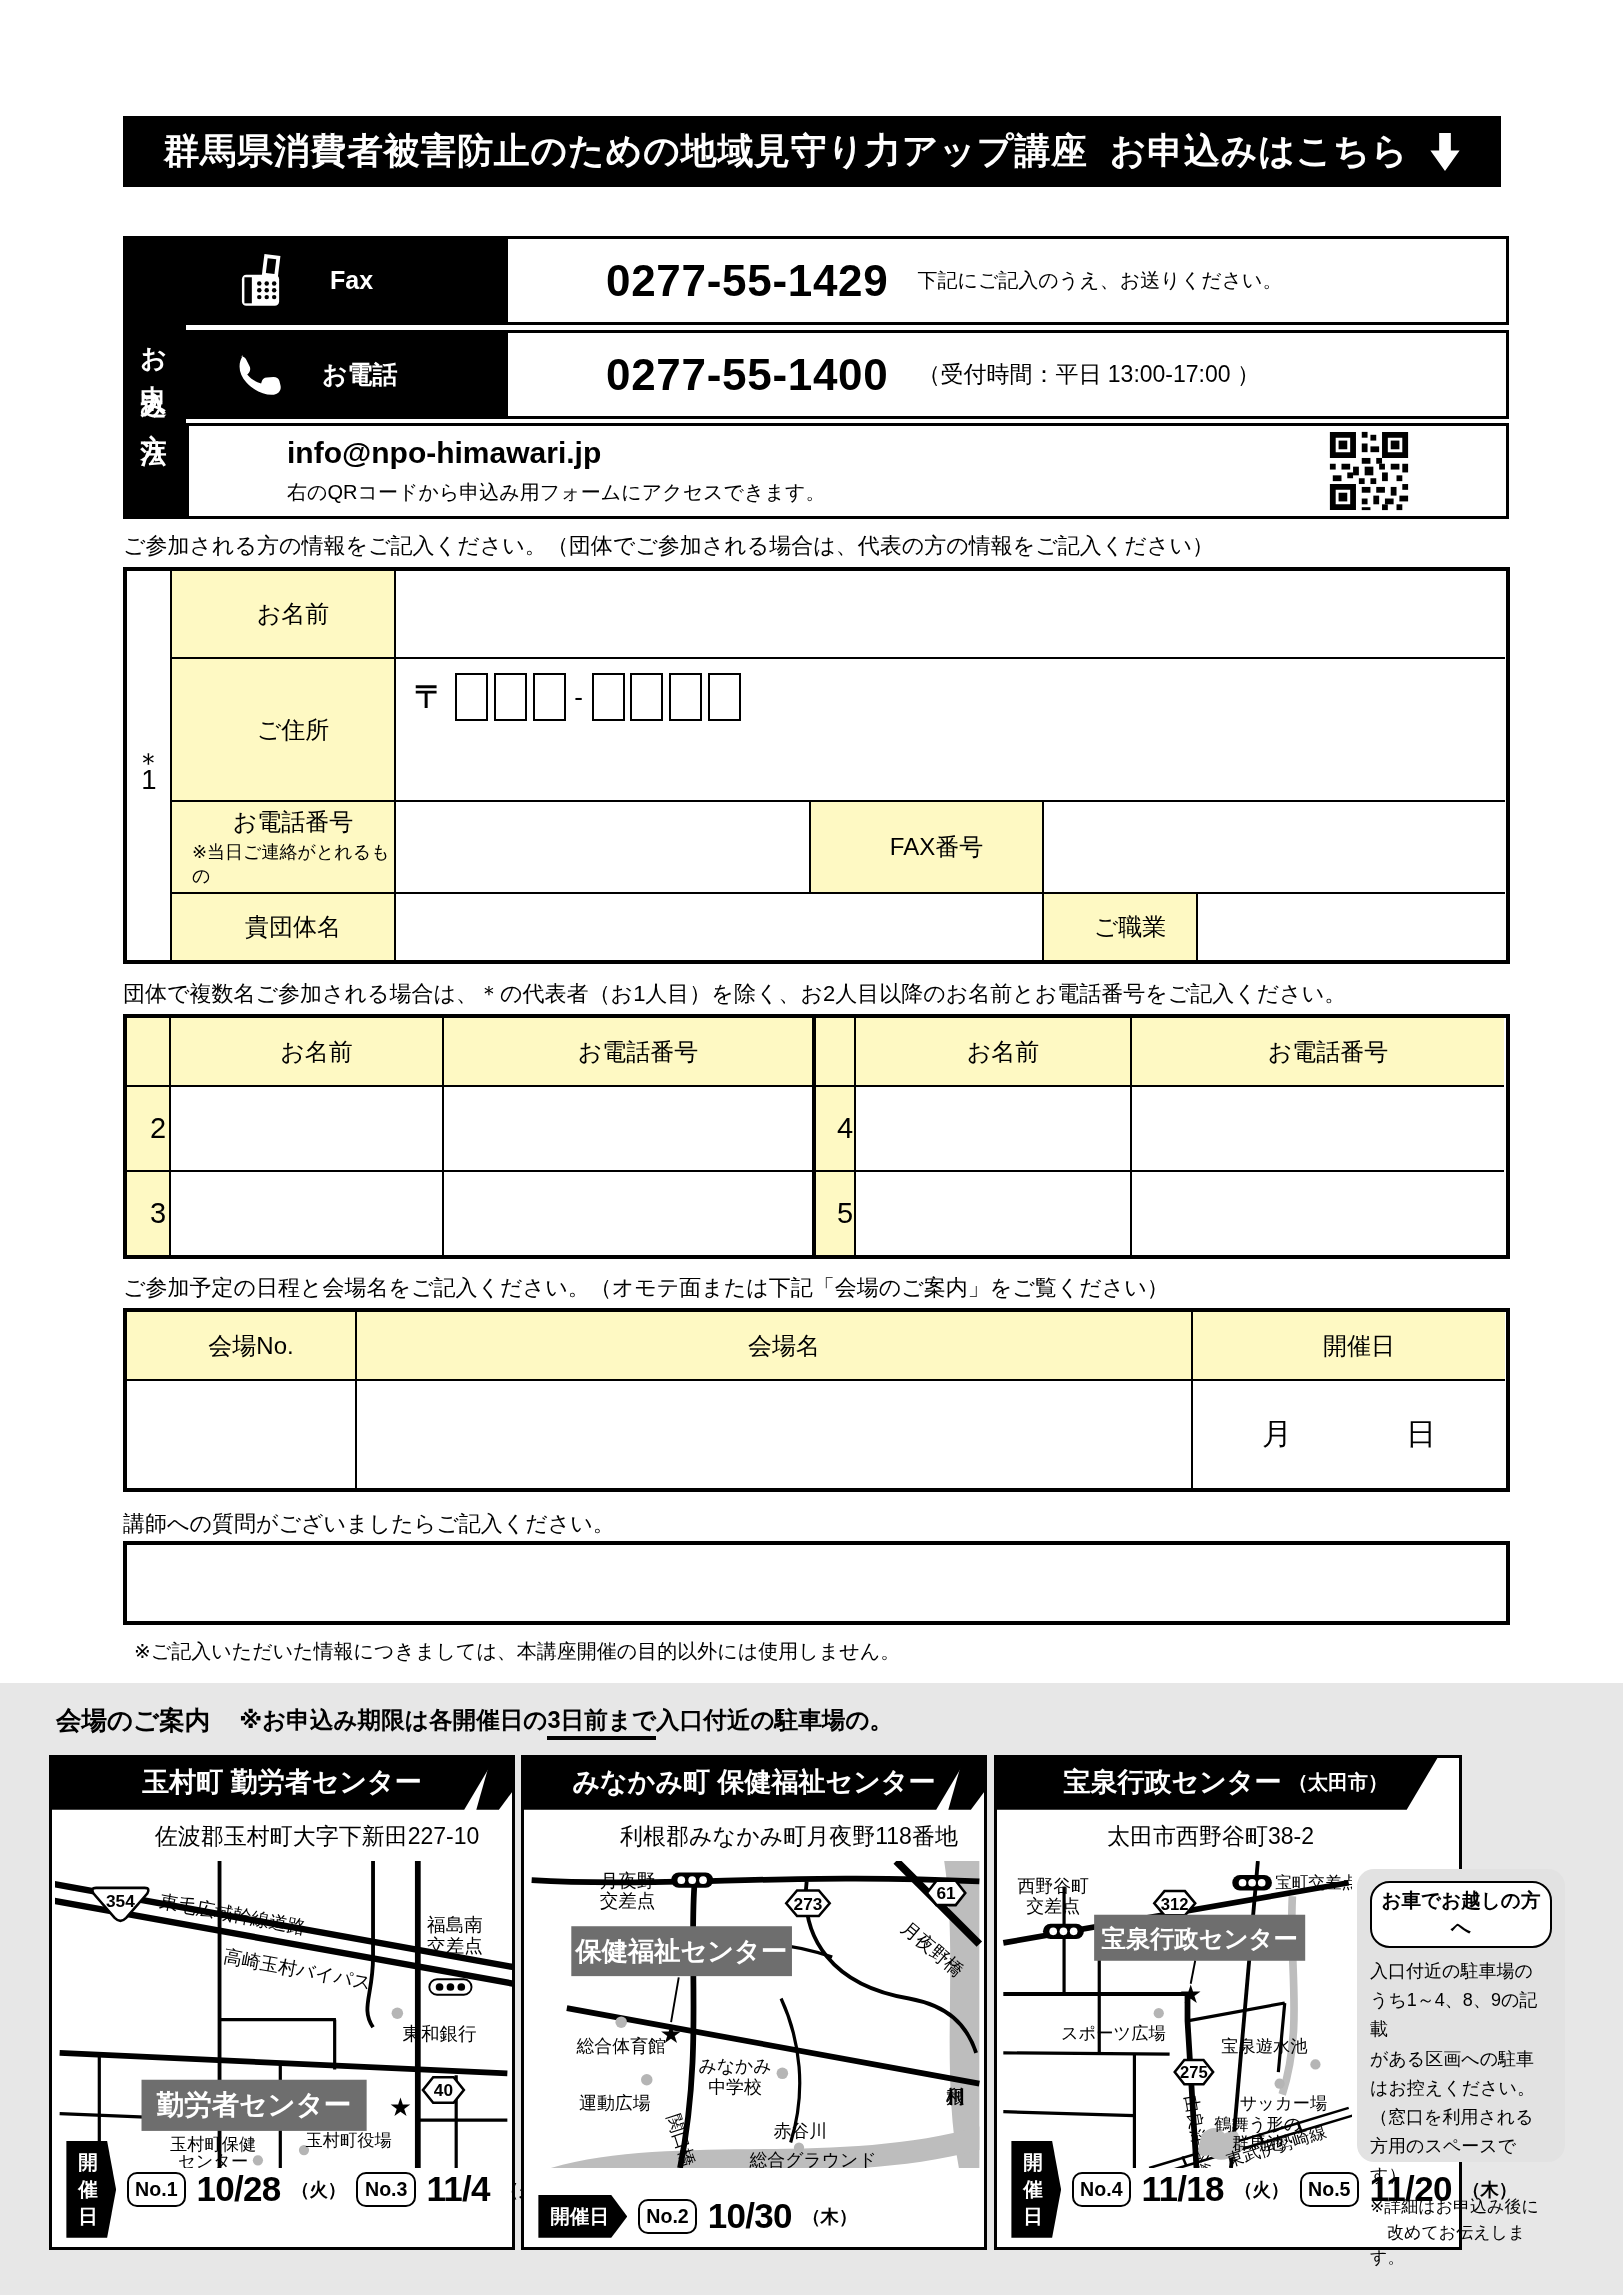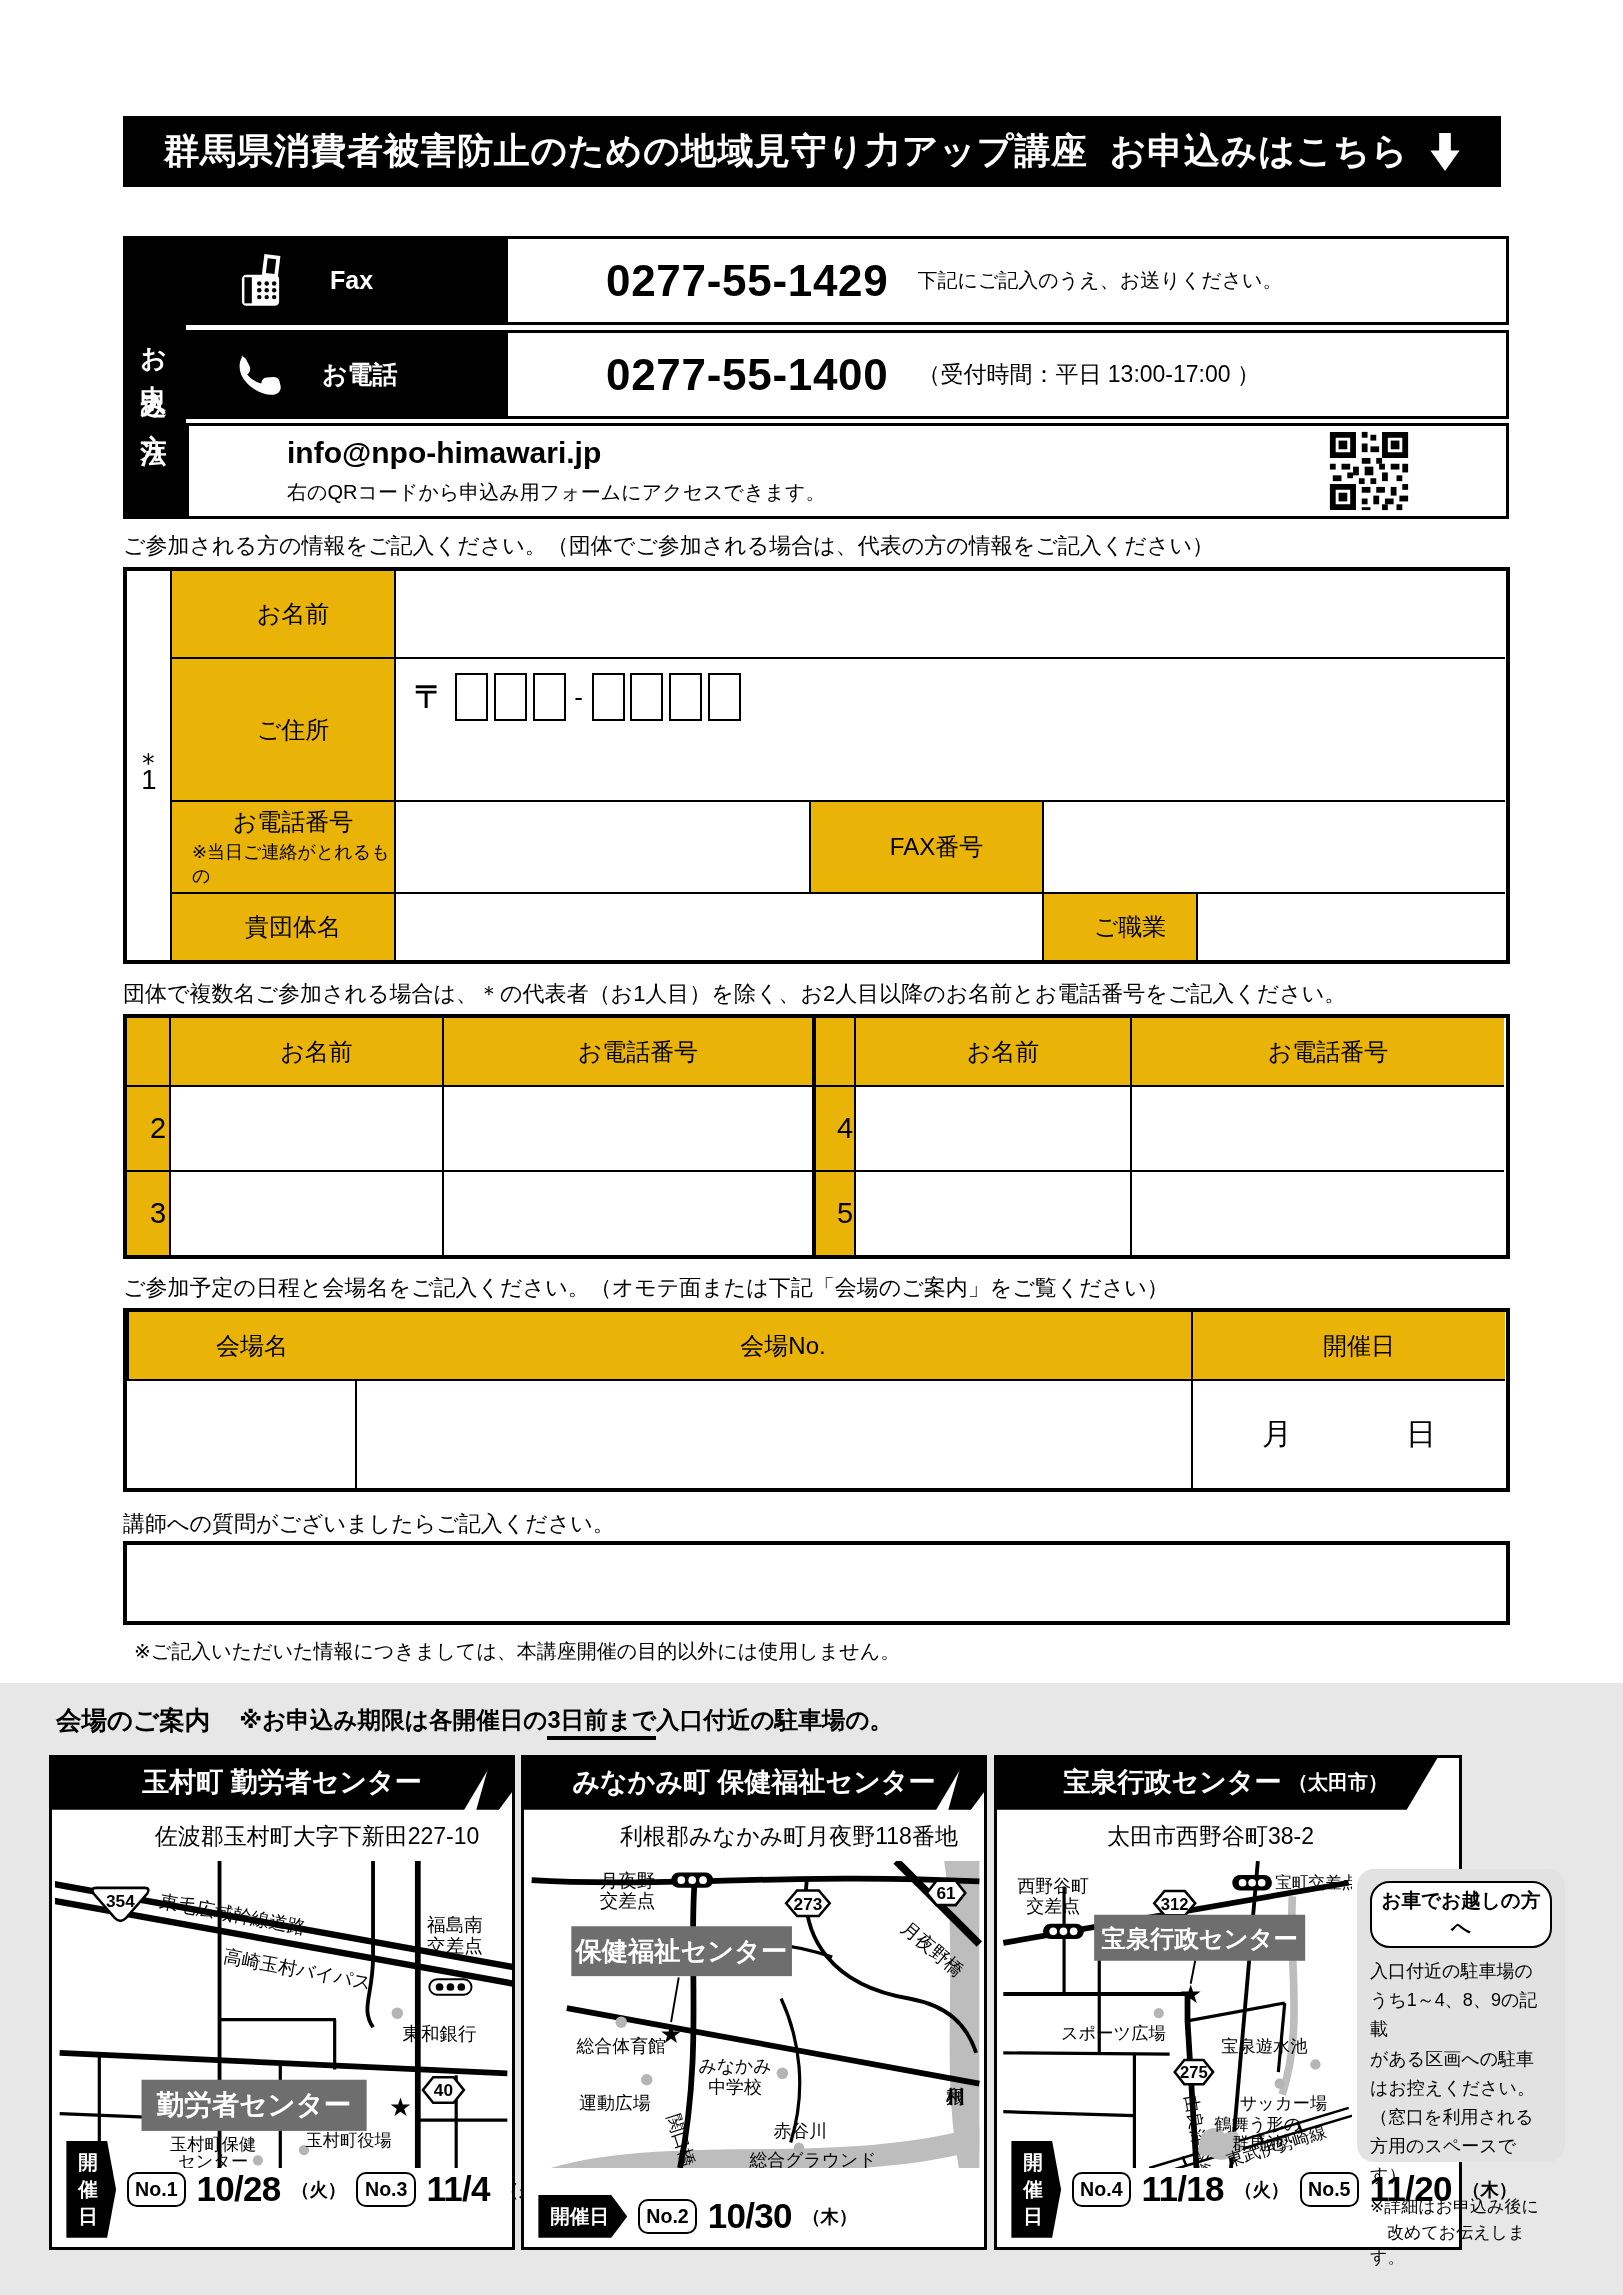--- a/index.html
+++ b/index.html
@@ -37,21 +37,21 @@
   .mailcol { display:flex; flex-direction:column; gap:9.2px; }
   .mailaddr { font-size:30px; font-weight:bold; }
   .qr { position:absolute; right:95px; top:50%; transform:translateY(-50%); width:84px; height:84px; }
 
   
   .instr { position:absolute; left:123px; font-size:22px; }
 
   
   .grid { position:absolute; left:123px; width:1387px; border:4.6px solid #000; display:grid; background:#fff; }
   .cell { display:flex; align-items:center; justify-content:center; }
-  .gray { background:#eab308;padding-left:20px; }
+  .gray { background:#fef9c3;padding-left:20px; }
   .bl { border-left:2.6px solid #000; }
   .bt { border-top:2.6px solid #000; }
   .blh { border-left:4.6px solid #000; }
   .lab36 { font-size:24px; }
   .form1 { top:567px; grid-template-columns:43px 224px 415px 233px 154px 309px; grid-template-rows:86px 143px 92px 68px; }
   .marker { grid-column:1; grid-row:1/5; display:flex; align-items:center; justify-content:center; }
   .marker span { writing-mode:vertical-rl; text-orientation:upright; font-size:27.5px; letter-spacing:2.6px; }
   .addrwrap { flex-direction:column; align-items:flex-start !important; justify-content:flex-start !important; padding:14.4px 0 0 18.3px; }
   .postal { display:flex; align-items:center; gap:5.9px; }
   .pmark { font-size:31px; font-weight:bold; margin-right:3.9px; }
@@ -277,22 +277,22 @@
   <div class="cell bl bt"></div>
   <div class="cell bl bt"></div>
   <div class="cell gray blh bt num">5</div>
   <div class="cell bl bt"></div>
   <div class="cell bl bt"></div>
 </div>
 
 <div class="instr" style="top:1273px;">ご参加予定の日程と会場名をご記入ください。（オモテ面または下記「会場のご案内」をご覧ください）</div>
 
 <div class="grid form3">
+  <div class="cell gray lab36">会場No.</div>
   <div class="cell gray bl lab36">会場名</div>
-  <div class="cell gray lab36">会場No.</div>
   <div class="cell gray bl lab36">開催日</div>
   <div class="cell bt"></div>
   <div class="cell bl bt"></div>
   <div class="cell bl bt mdcell">
     <span>月</span>
     <span>日</span>
   </div>
 </div>
 
 <div class="instr" style="top:1509px;">講師への質問がございましたらご記入ください。</div>

